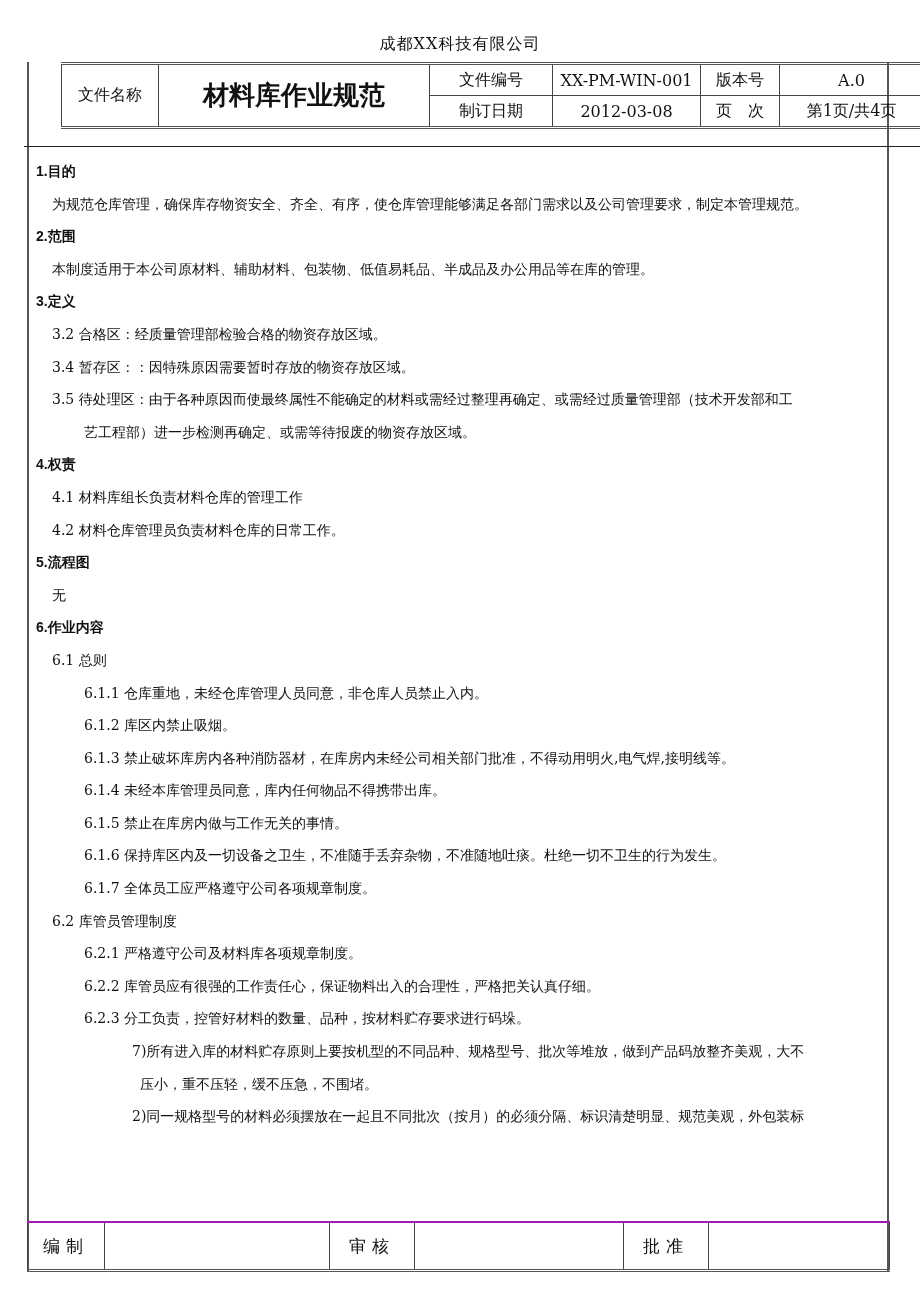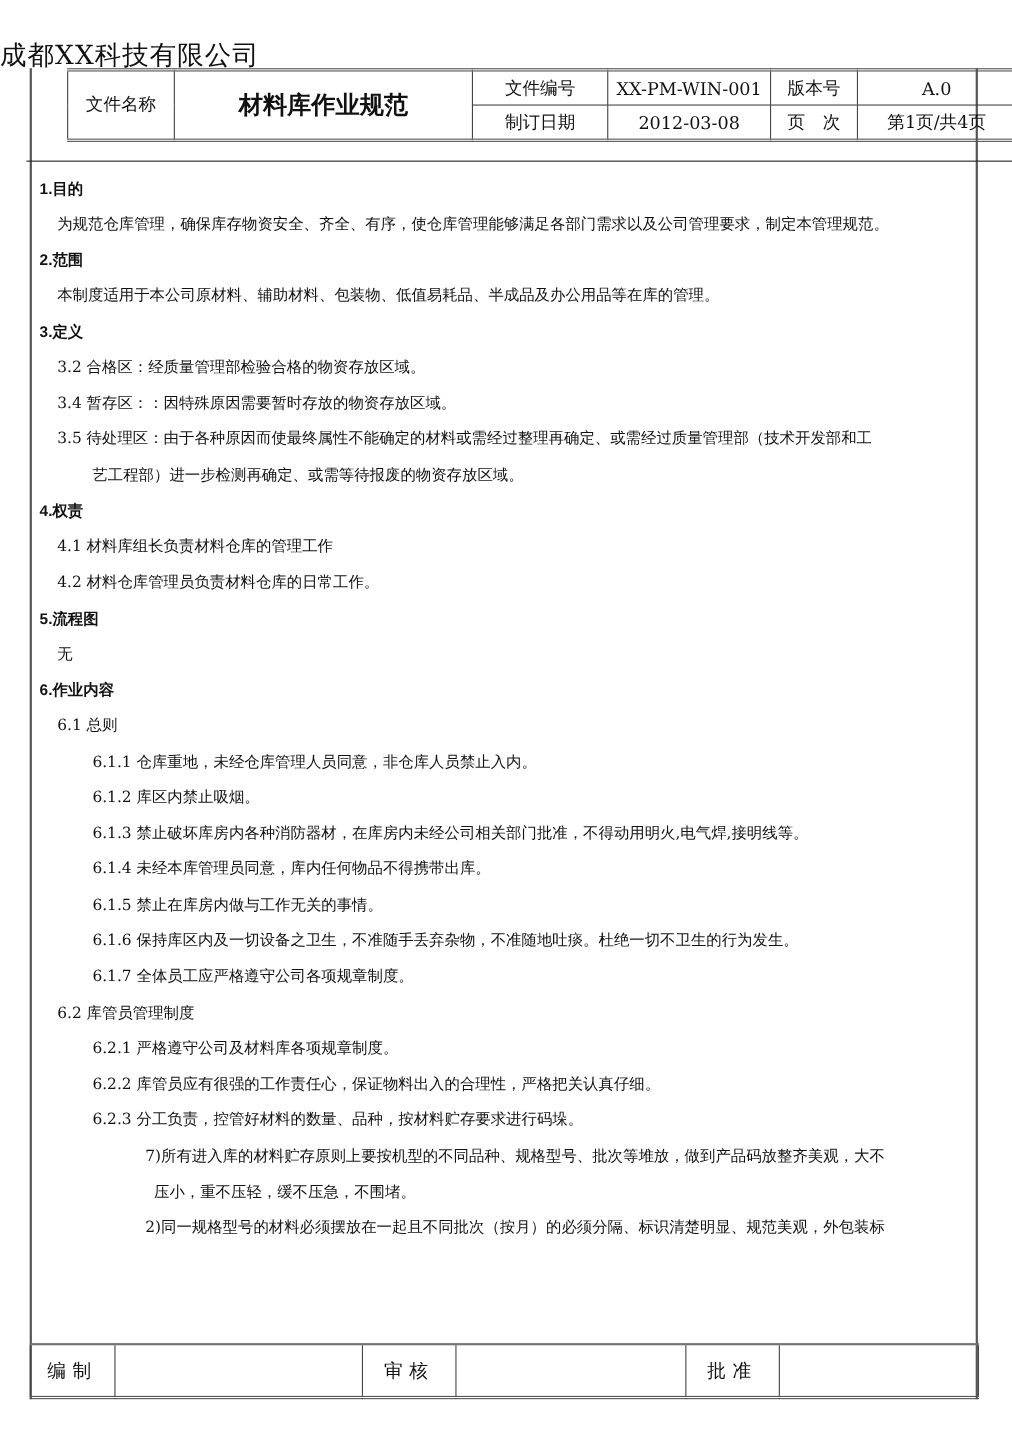--- a/index.html
+++ b/index.html
@@ -1,35 +1,35 @@
 <!DOCTYPE html>
 <html><head>
 <meta charset="utf-8">
 <style>
   html, body { margin:0; padding:0; background:#fff; }
   body { width:920px; height:1302px; position:relative; overflow:hidden;
          font-family:"DejaVu Serif","Liberation Serif",serif; color:#111; }
-  .company { position:absolute; left:0; width:920px; top:34px; 
-             font-size:24px; letter-spacing:1px; }
+  .company { position:absolute; left:0; width:920px; top:34px; text-align:center;
+             font-size:16px; letter-spacing:1px; }
   .frame { position:absolute; left:27px; top:62px; width:862px; height:1210px;
            border-left:2px solid #555; border-right:2px solid #555; box-sizing:border-box; }
   table.head { position:absolute; left:27px; top:62px; width:863px; border-collapse:collapse;
                border-top:3px double #555; border-bottom:3px double #555;margin-left:34px; }
   table.head td { border:1px solid #444; text-align:center; font-size:16px; height:30px; padding:0; }
-  table.head td.title { font-size:22px; font-weight:bold; font-family:Liberation Mono, monospace; }
+  table.head td.title { font-size:26px; font-weight:bold; font-family:Liberation Mono, monospace; }
   .hline { position:absolute; left:24px; width:896px; top:146px; border-top:1px solid #222; }
   .content { position:absolute; left:36px; top:155px; width:850px; font-size:14px; }
   .line { height:32.6px; line-height:32.6px; white-space:nowrap; }
   .h { font-weight:bold; font-family:Liberation Sans, sans-serif; font-size:14px; }
   .i1 { padding-left:16px; }
   .i2 { padding-left:48px; }
   .i3 { padding-left:96px; }
   .i4 { padding-left:104px; }
   table.foot { position:absolute; left:27px; top:1221px; width:863px; border-collapse:collapse;
-               border-top:2px solid #737373; border-bottom:3px double #555; }
+               border-top:2px solid #a21caf; border-bottom:3px double #555; }
   table.foot td { border:1px solid #444; height:44px; font-size:17px; text-align:center; letter-spacing:6px; }
 </style>
 </head>
 <body>
 
 <div class="company">成都XX科技有限公司</div>
 
 <div class="frame"></div>
 
 <table class="head">

